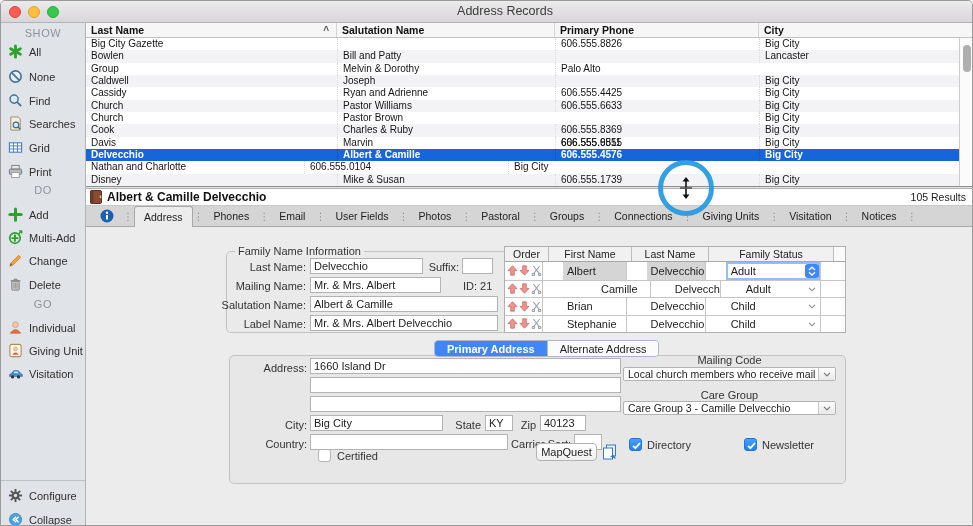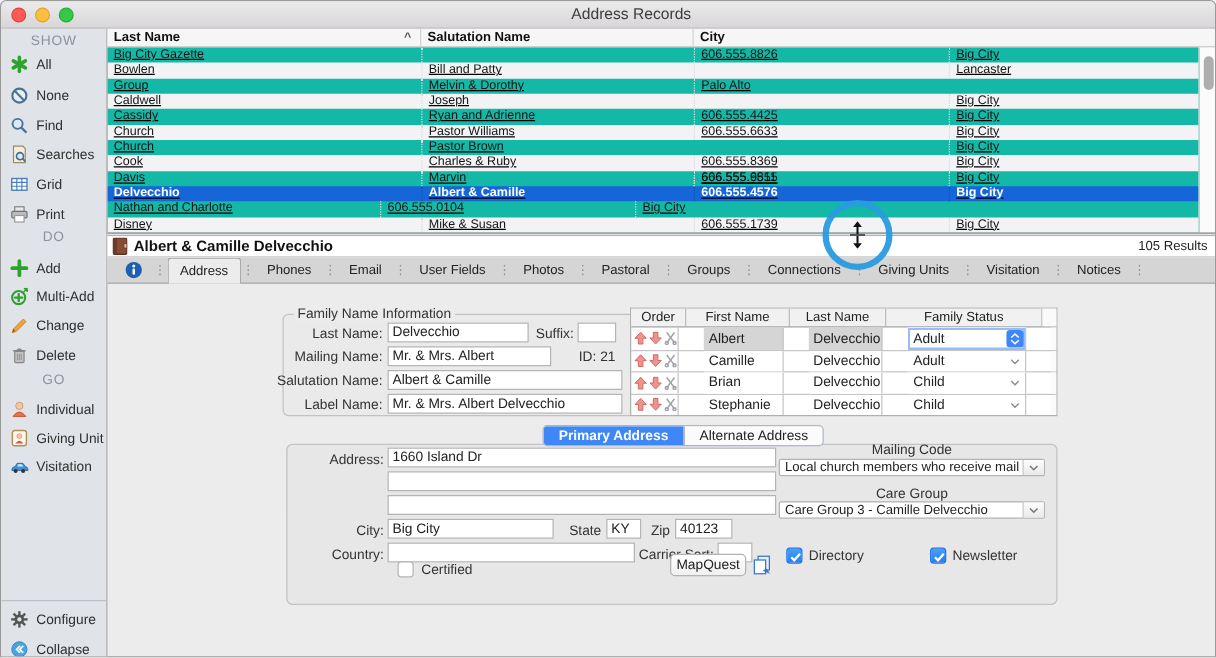--- a/index.html
+++ b/index.html
@@ -26,21 +26,21 @@
   .ic { width:15px; height:15px; flex:none; display:block; }
   .sb-sep { position:absolute; left:0; width:84px; border-top:1px solid #bcc0c6; }
   
   .list-header { position:absolute; left:85px; top:22px; width:888px; height:15px;
     display:flex; background:#f6f6f6; border-bottom:1px solid #c2c2c2; }
   .hcell { height:100%; display:flex; align-items:center; padding-left:5px;
     font-size:10.5px; font-weight:bold; color:#111; border-right:1px solid #d4d4d4;
     white-space:nowrap; overflow:hidden; }
   .caret { margin-left:auto; padding-right:7px; font-weight:bold; color:#555; font-size:10px; }
   .list-body { position:absolute; left:85px; top:37px; width:873px; height:148px;
-    background:#14b8a6; overflow:hidden;text-decoration:underline; }
+    background:#ffffff; overflow:hidden; }
   .lrow { display:flex; height:12.333px; }
   .lrow.alt { background:#f3f3f5; }
   .lrow.sel { background:#1766d9; }
   .lcell { height:100%; padding-left:5px; font-size:10px; line-height:12.3px;
     color:#141414; white-space:nowrap; overflow:hidden; border-left:1px dotted #dcdcdc; }
   .lcell:first-child { border-left:none; }
   .lrow.sel .lcell { color:#fff; font-weight:bold; border-left-color:rgba(0,0,0,.18); }
   .vscroll { position:absolute; left:958px; top:37px; width:15px; height:148px;
     background:#fbfbfb; border-left:1px solid #cccccc; }
   .vthumb { position:absolute; left:3px; top:7px; width:8px; height:27px;
@@ -278,20 +278,23 @@
   </div>
 
   <div class="list-header">
     <div class="hcell" style="width:251px">
       <span>Last Name</span>
       <span class="caret">^</span>
     </div>
     <div class="hcell" style="width:218px">
         <span>Salutation Name</span>
       </div>
+    <div class="hcell" style="width:204px">
+        <span>Primary Phone</span>
+      </div>
     <div class="hcell" style="width:215px;border-right:none">
         <span>City</span>
       </div>
   </div>
 
   <div class="list-body" id="list-body">
       <div class="lrow">
         <span class="lcell" style="width: 251px;">Big City Gazette</span>
         <span class="lcell" style="width: 218px;"></span>
         <span class="lcell" style="width: 204px;">606.555.8826</span>
@@ -472,21 +475,21 @@
             </svg>
             <svg class="oic" viewBox="0 0 11 11">
               <g stroke="#9ba1a8" stroke-width="1.1" fill="none">
                 <line x1="2.4" y1="1" x2="8.6" y2="9.2"></line>
                 <line x1="8.6" y1="1" x2="2.4" y2="9.2"></line>
                 <circle cx="2.4" cy="9.4" r="1.2"></circle>
                 <circle cx="8.6" cy="9.4" r="1.2"></circle>
               </g>
             </svg>
           </div>
-          <div class="mcell" style="width: 83px;">Camille</div>
+          <div class="mcell" style="width: 83px; margin-left: 34px;">Camille</div>
           <div class="mcell" style="width: 77px;">Delvecchio</div>
           <div class="mstatus" style="width: 125px;">
             <span>Adult</span>
             <svg class="mchev" viewBox="0 0 8 5">
               <path d="M1 0.8 L4 3.8 L7 0.8" stroke="#8a8a8a" stroke-width="1.1" fill="none"></path>
             </svg>
           </div>
           <div class="mcell mgutter" style="flex: 1 1 0%; border-right: none;"></div>
         </div>
         <div class="mrow">

